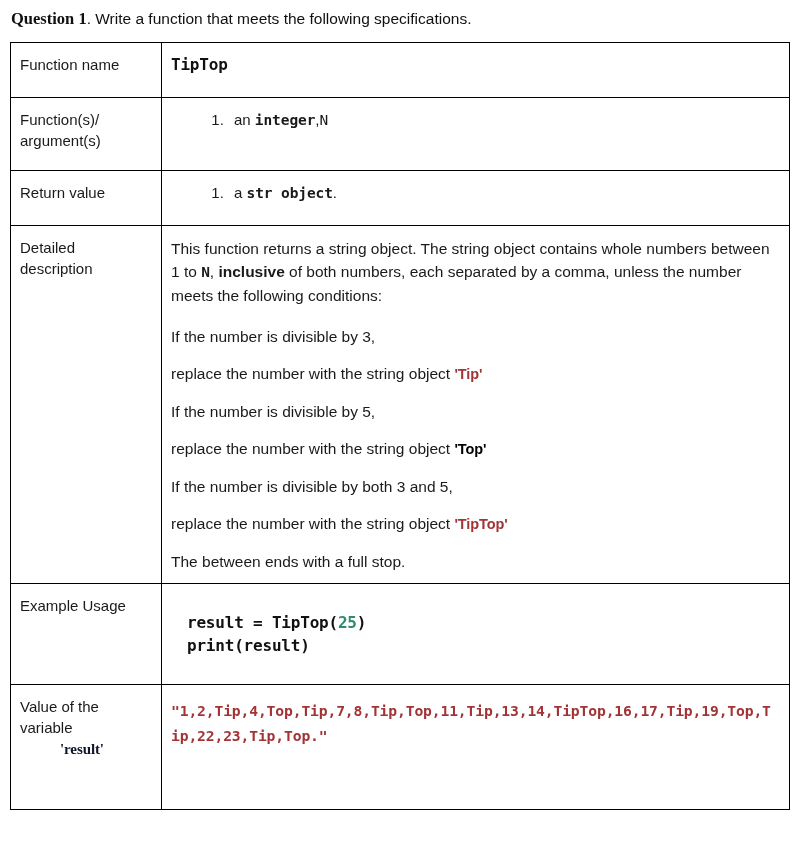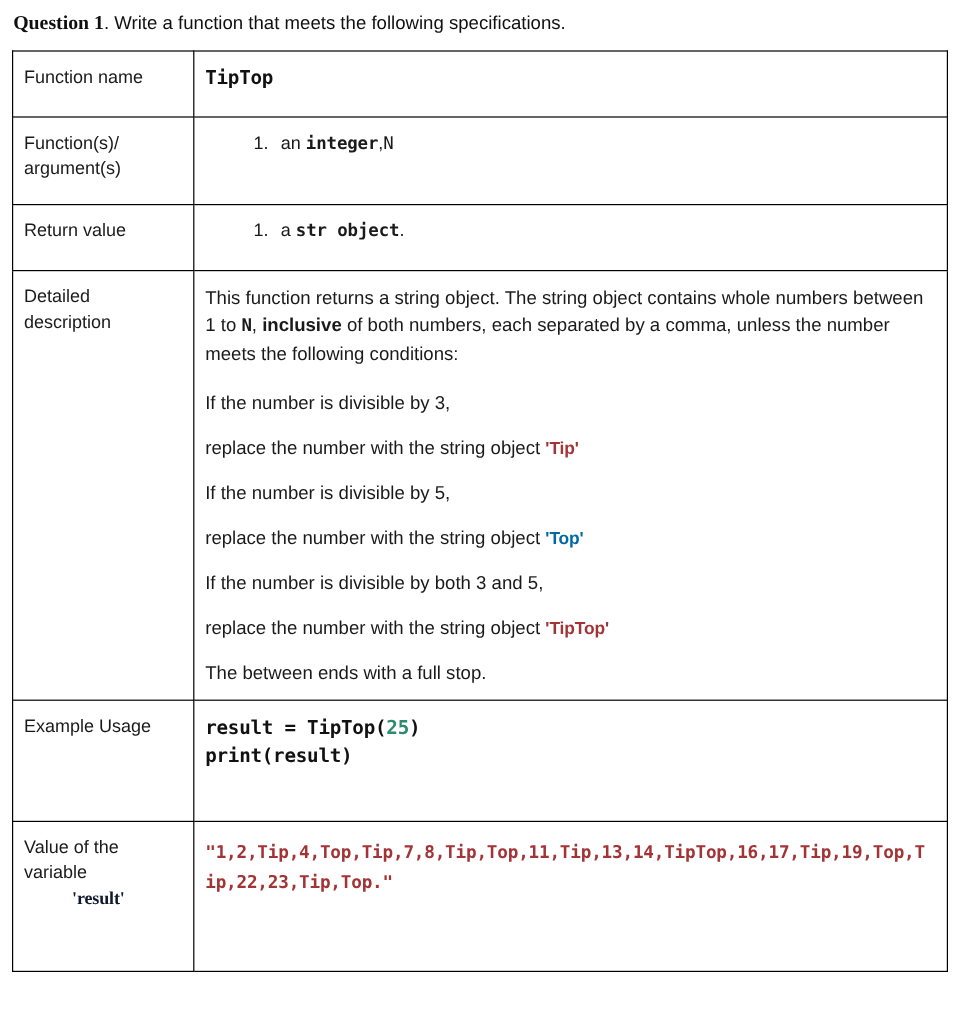--- a/index.html
+++ b/index.html
@@ -136,21 +136,21 @@
     font-size: 15.5px;
     line-height: 23px;
     color: #1a1a1a;
   }
   .desc-para:last-child { margin-bottom: 0; }
   .desc-intro { margin-bottom: 18px; }
   .bold-inline { font-weight: bold; }
 
   
   .code-block {
-    margin: 0;
+    margin: 16px;
     font-family: "DejaVu Sans Mono", "Liberation Mono", monospace;
     font-size: 16px;
     font-weight: bold;
     line-height: 23px;
     letter-spacing: -0.2px;
     color: #111111;
     white-space: pre;
   }
 
   
@@ -236,21 +236,21 @@
         </td>
         <td class="col-value">
           <div class="value-cell">
 
             <p class="desc-para desc-intro"><span>This function returns a string object. The string object contains whole numbers between 1 to </span><span class="mono-b">N</span><span>, </span><span class="bold-inline">inclusive</span><span> of both numbers, each separated by a comma, unless the number meets the following conditions:</span></p>
 
             <p class="desc-para">If the number is divisible by 3,</p>
             <p class="desc-para"><span>replace the number with the string object </span><span class="str-lit" style="color: rgb(163, 52, 54);">'Tip'</span></p>
 
             <p class="desc-para">If the number is divisible by 5,</p>
-            <p class="desc-para"><span>replace the number with the string object </span><span class="str-lit" style="color: #0369a1; text-align: center;">'Top'</span></p>
+            <p class="desc-para"><span>replace the number with the string object </span><span class="str-lit" style="color: #000000; text-align: center;">'Top'</span></p>
 
             <p class="desc-para">If the number is divisible by both 3 and 5,</p>
             <p class="desc-para"><span>replace the number with the string object </span><span class="str-lit" style="color: rgb(163, 52, 54);">'TipTop'</span></p>
 
             <p class="desc-para">The between ends with a full stop.</p>
 
           </div>
         </td>
       </tr>
 

